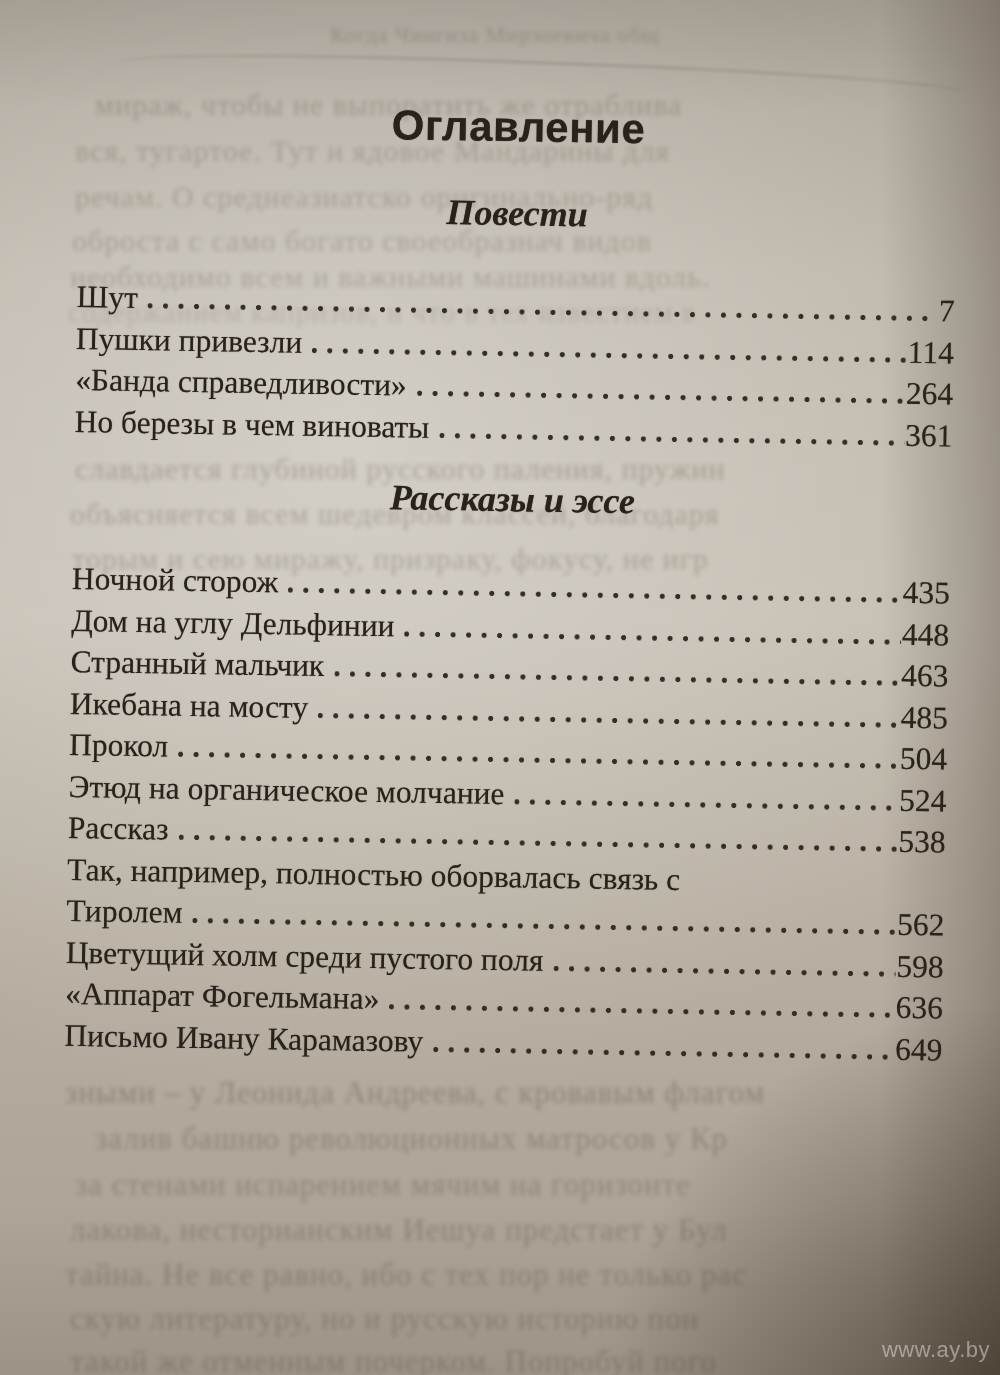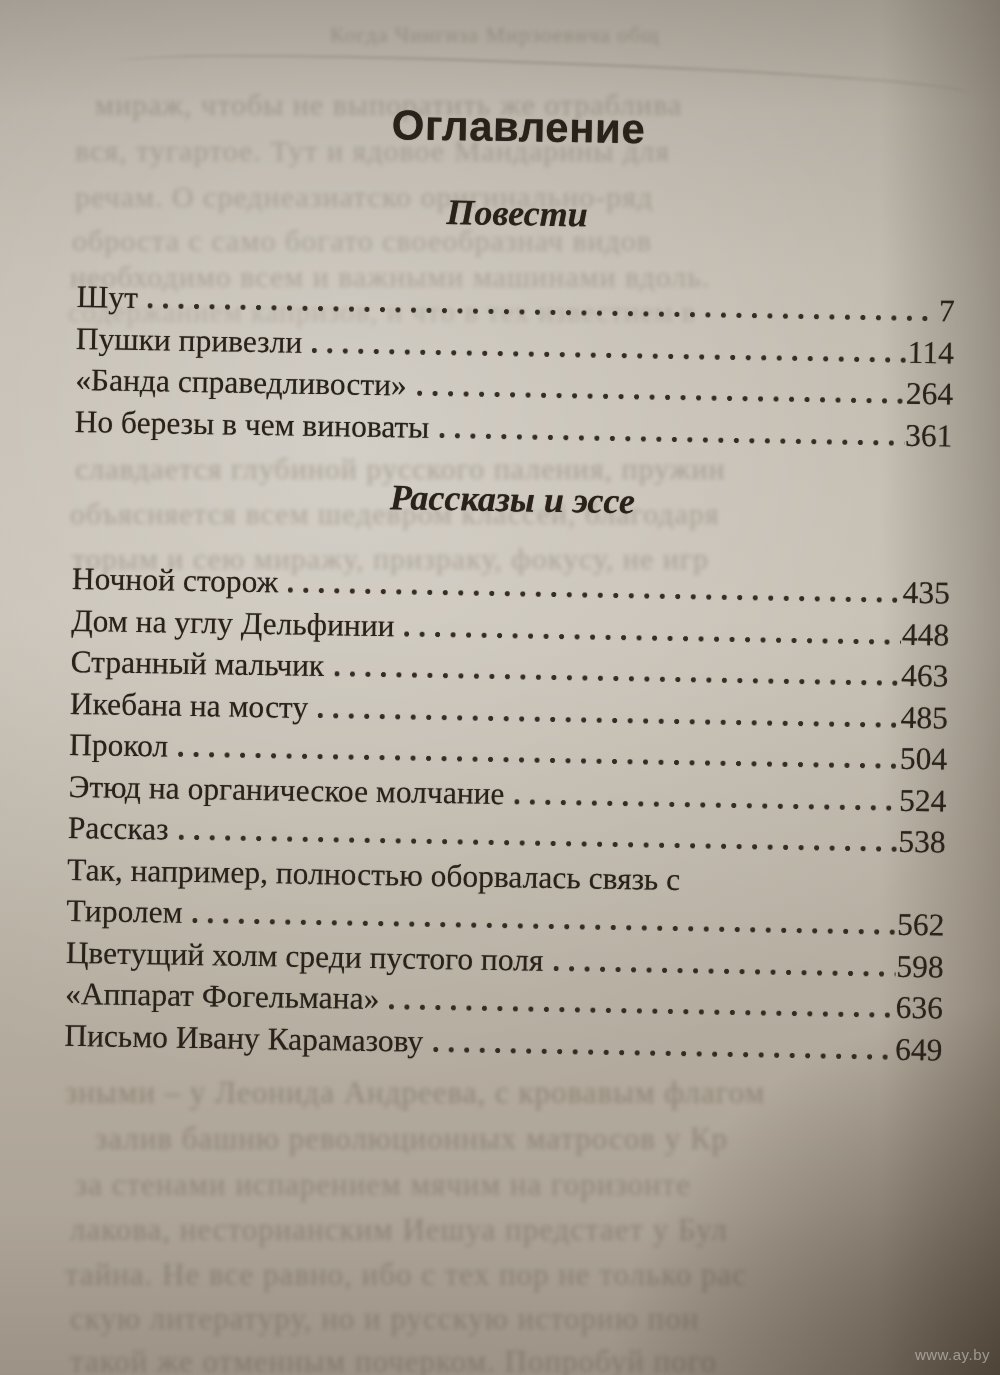--- a/index.html
+++ b/index.html
@@ -94,21 +94,21 @@
     background-repeat: repeat-x;
     background-position: left bottom;
   }
   .pg { white-space: nowrap; }
   
   .watermark {
     position: absolute;
     right: 10px; bottom: 12px;
     z-index: 6;
     font-family: "Liberation Sans", sans-serif;
-    font-size: 15px;
+    font-size: 22px;
     letter-spacing: 0.5px;
     color: rgba(255,255,255,0.42);
   }
 </style>
 </head>
 <body>
 
 <div class="photo">
 
   <div class="ghost-layer">

